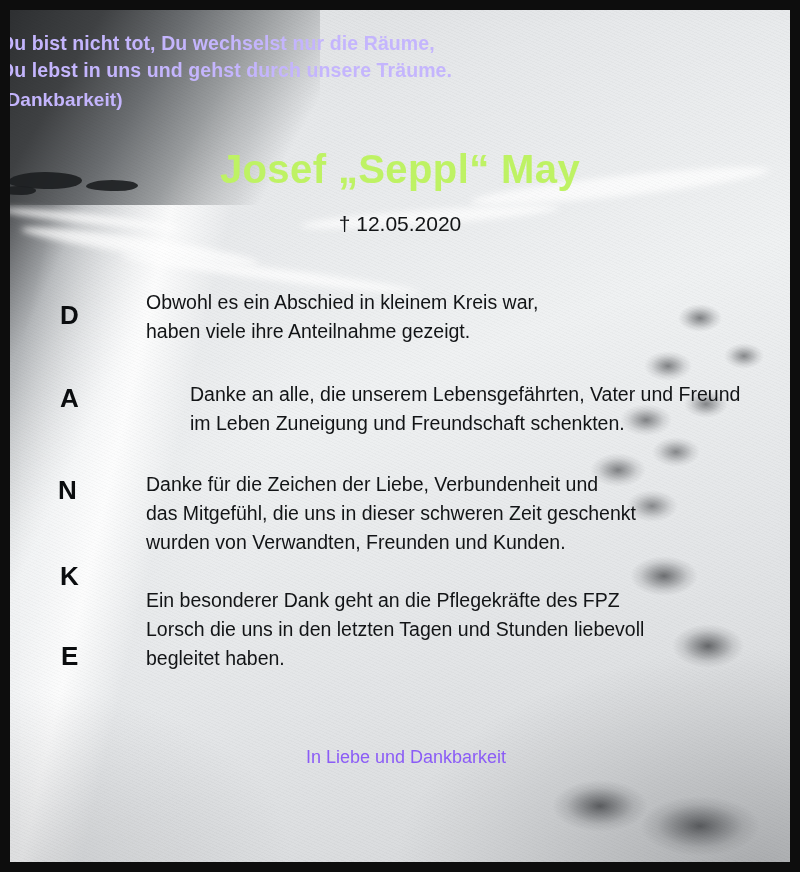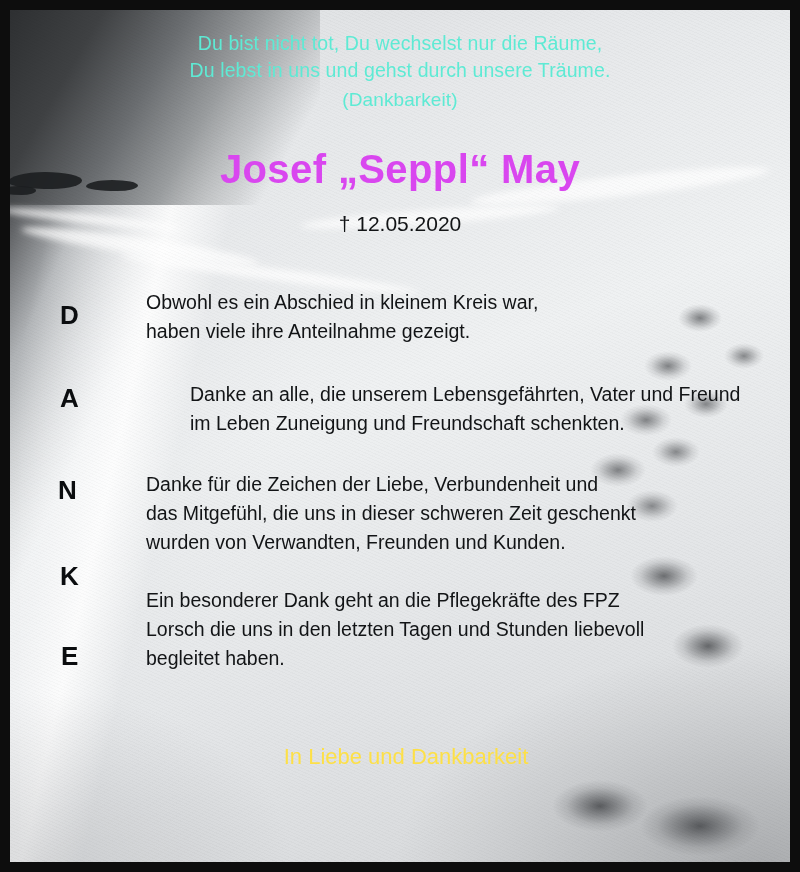--- a/index.html
+++ b/index.html
@@ -104,41 +104,42 @@
   .content {
     position: absolute;
     inset: 0;
     color: #111315;
   }
 
   .quote {
     position: absolute;
     left: 0; right: 0;
     top: 30px;
-    text-align: center;
+    text-align: left;
     font-size: 19.5px;
     line-height: 27px;
-    color: #5eead4;
+    color: #c4b5fd;
     letter-spacing: 0.1px;
+    font-weight: bold;
   }
   .quote .author {
     display: block;
     margin-top: 2px;
     font-size: 19px;
   }
 
   .name {
     position: absolute;
     left: 0; right: 0;
     top: 147px;
     text-align: center;
     font-size: 40px;
     font-weight: bold;
     letter-spacing: 0.4px;
-    color: #d946ef;
+    color: #bef264;
   }
 
   .date {
     position: absolute;
     left: 0; right: 0;
     top: 212px;
     text-align: center;
     font-size: 21px;
     color: #121416;
   }
@@ -179,23 +180,23 @@
   .p2 { position: absolute; top: 182px; width: 636px; text-align: justify; }
   .p3 { position: absolute; top: 298px; width: 620px; }
 
   .closing {
     position: absolute;
     left: 0; right: 0;
     top: 744px;
     text-align: center;
   }
   .closing .line1 {
-    font-size: 22px;
+    font-size: 18px;
     line-height: 26px;
-    color: #fde047;
+    color: #8b5cf6;
     padding-left: 12px;
   }
   .closing .line2 {
     font-size: 20px;
     font-weight: bold;
     line-height: 28px;
     color: #0b0d0f;
     margin-top: 2px;
   }
 </style>

